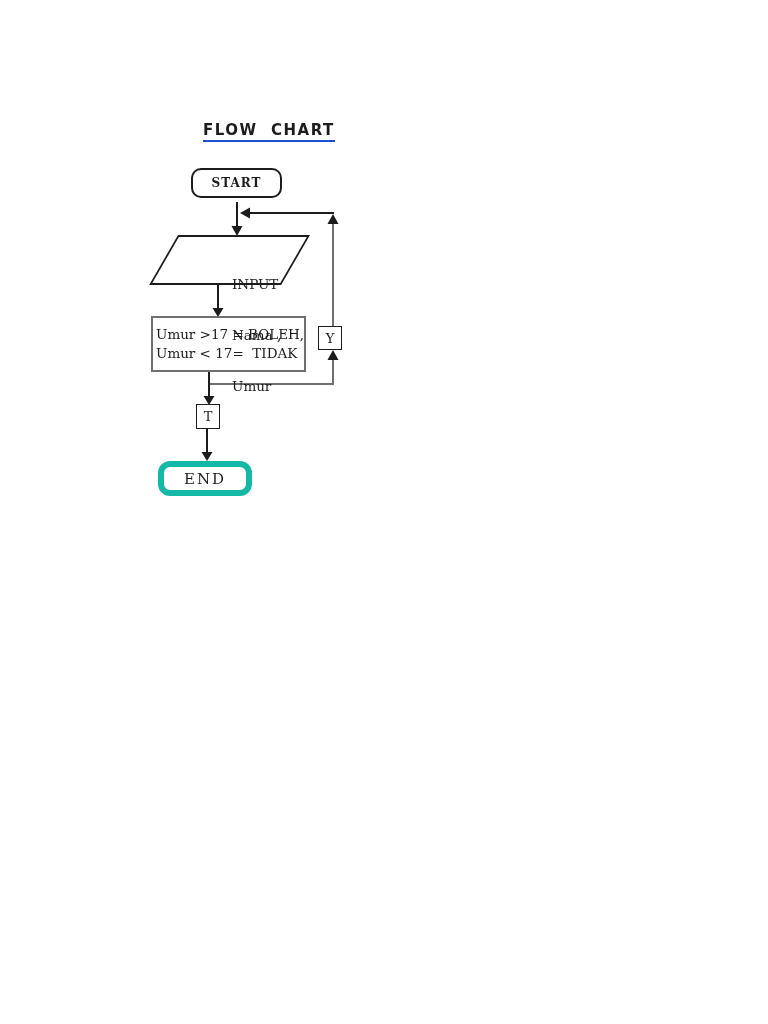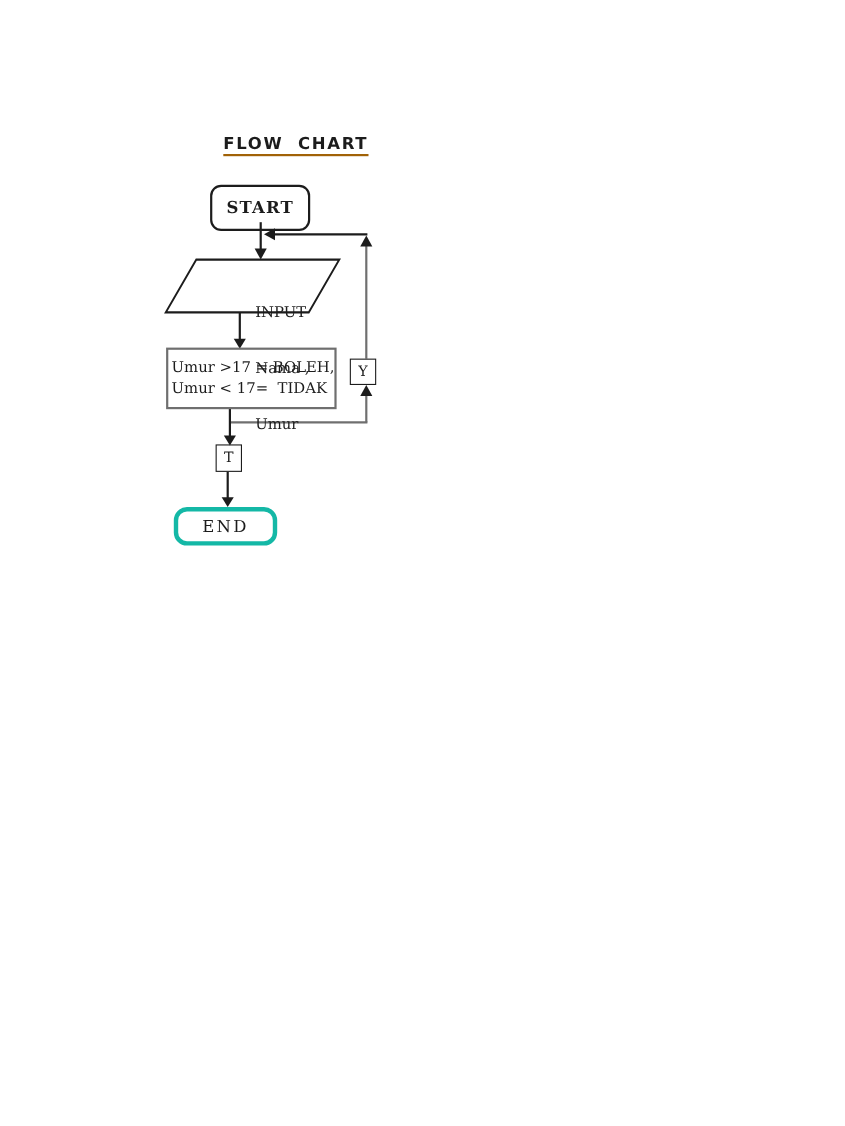--- a/index.html
+++ b/index.html
@@ -9,32 +9,32 @@
     font-family:"DejaVu Serif", serif;
     position:relative;
     overflow:hidden;
   }
   .page{position:absolute;inset:0;background:#ffffff;}
   .chart-title{
     position:absolute;left:203px;top:121px;
     font-family:"DejaVu Sans", sans-serif;
     font-weight:bold;font-size:15px;letter-spacing:1.5px;
     white-space:pre;color:#1c1c1c;
-    border-bottom:2px solid #a16207;padding-bottom:1px;
+    border-bottom:2px solid #1d4ed8;padding-bottom:1px;
   }
   svg.connectors{position:absolute;left:0;top:0;width:768px;height:1024px;}
   .node{
     position:absolute;box-sizing:border-box;
     display:flex;align-items:center;justify-content:center;
     color:#1c1c1c;background:transparent;
   }
   .start{
-    left:191px;top:168px;width:91px;height:42px;
+    left:191px;top:168px;width:91px;height:30px;
     border:2px solid #1c1c1c;border-radius:10px;
-    font-weight:bold;font-size:15px;letter-spacing:1px;
+    font-weight:bold;font-size:12px;letter-spacing:1px;
   }
   .io-shape{
     position:absolute;left:178px;top:235px;width:132px;height:50px;
     border:2px solid #1c1c1c;box-sizing:border-box;
     transform:skewX(-30deg);transform-origin:0 0;
   }
   .io-text{
     position:absolute;left:191px;top:242px;
     font-size:13.5px;line-height:17px;color:#1c1c1c;white-space:pre;margin-left:41px;
   }
@@ -45,21 +45,21 @@
     flex-direction:column;align-items:flex-start;justify-content:center;
     padding-left:3px;
   }
   .small-box{
     width:24px;height:24px;border:1.5px solid #1c1c1c;font-size:13px;
   }
   .y-box{left:318px;top:326px;}
   .t-box{left:196px;top:404px;height:25px;}
   .end{
     left:158px;top:461px;width:94px;height:35px;
-    border:4px solid #14b8a6;border-radius:12px;
+    border:6px solid #14b8a6;border-radius:12px;
     font-size:15px;letter-spacing:2px;
   }
 </style>
 </head>
 <body>
 
 <div class="page">
 
   <div class="chart-title">FLOW  CHART</div>
 

